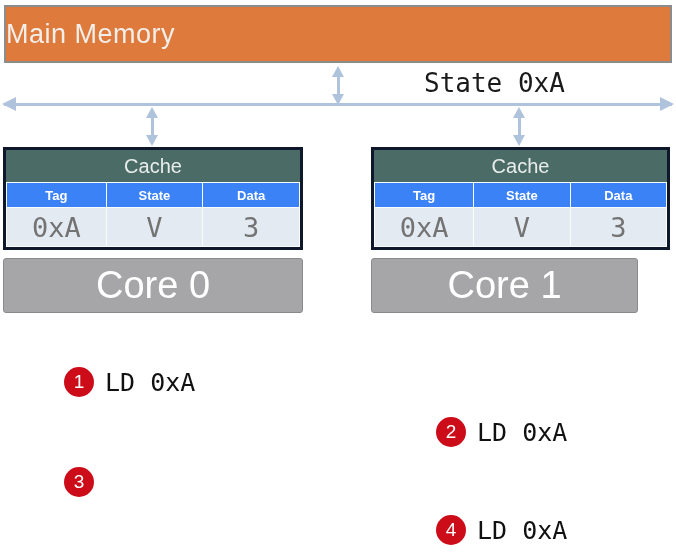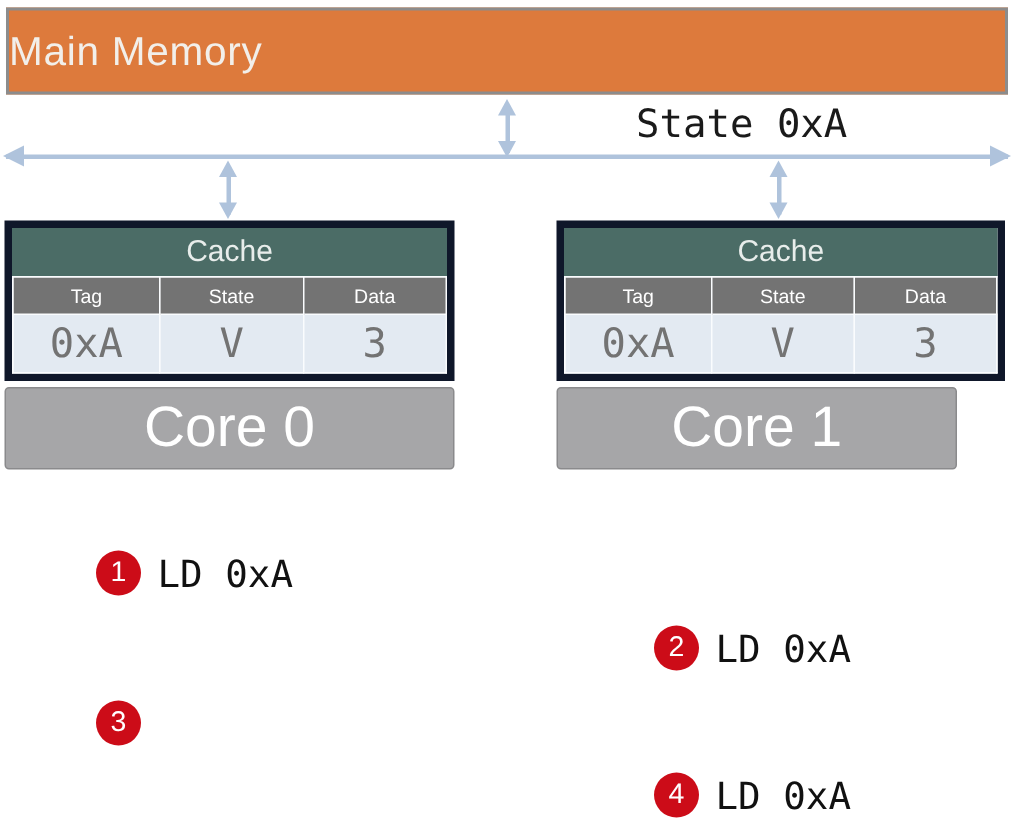--- a/index.html
+++ b/index.html
@@ -92,41 +92,41 @@
   .node {
     position: absolute;
     top: 147px;
     width: 300px;
   }
   .node-left  { left: 3px; }
   .node-right { left: 371px; width: 299px; }
 
   .cache-box {
     box-sizing: border-box;
-    border: 5px solid #0f172a;
+    border: 3px solid #0f172a;
     background: #ffffff;
   }
   .cache-title {
     background: #4B6C66;
     color: #E8EDEB;
     font-size: 20px;
     text-align: center;
     line-height: 32px;
     height: 32px;
   }
   .cache-table {
     width: 100%;
     border-collapse: collapse;
     table-layout: fixed;
   }
   .cache-table th {
-    background: #737373;
+    background: #3b82f6;
     color: #FFFFFF;
     font-size: 13px;
-    font-weight: normal;
+    font-weight: bold;
     height: 22px;
     border: 1px solid #FAFCFE;
     text-align: center;
   }
   .cache-table td {
     background: #E3EAF2;
     height: 36px;
     border: 1px solid #FAFCFE;
     text-align: center;
     font-family: "DejaVu Sans Mono", "Liberation Mono", monospace;

